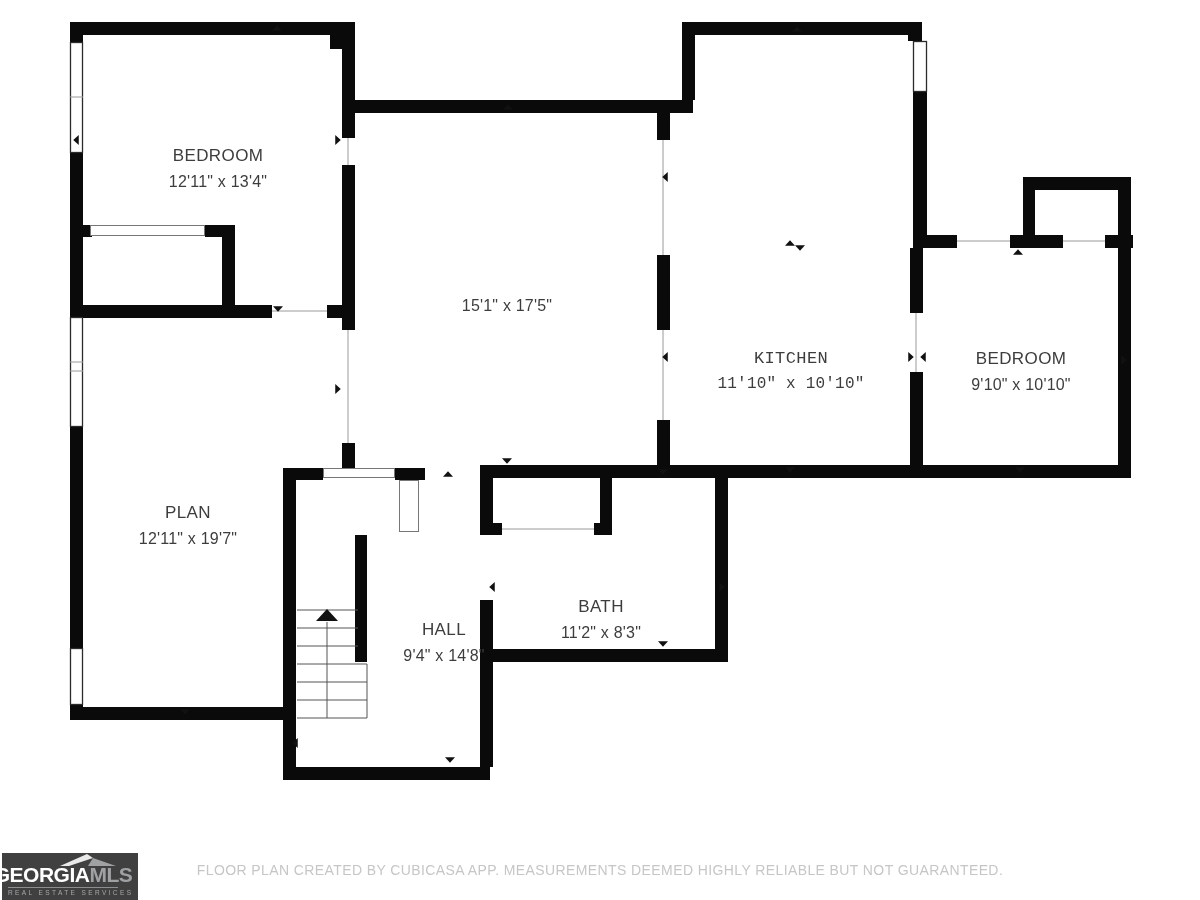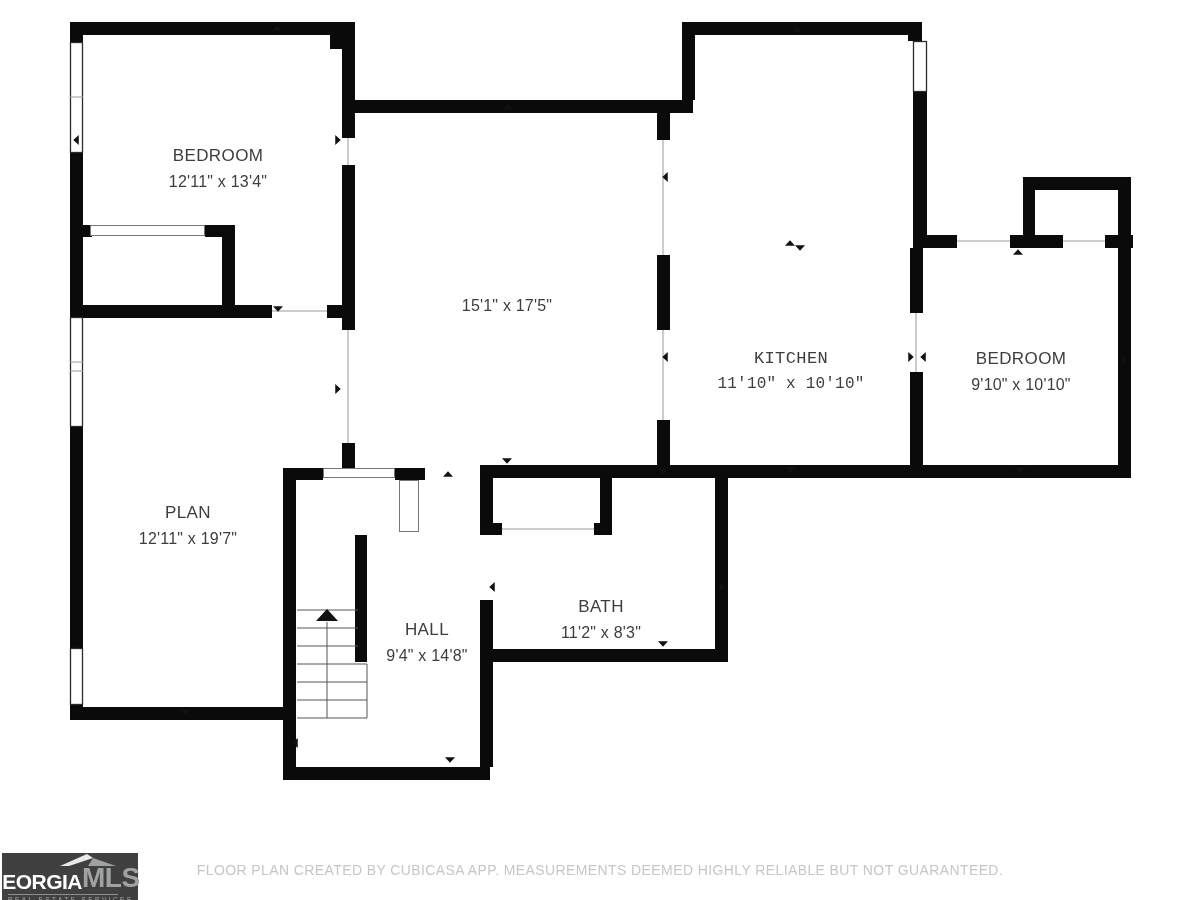--- a/index.html
+++ b/index.html
@@ -55,21 +55,21 @@
   }
   .logo-georgia{
     color:#ffffff;
     font-size:21px;
     font-weight:700;
     letter-spacing:-0.5px;
     line-height:1;
   }
   .logo-mls{
     color:#9fa1a3;
-    font-size:28px;
+    font-size:21px;
     font-weight:700;
     letter-spacing:-0.5px;
     line-height:1;
   }
   .logo-roof{
     position:absolute;
     right:2px;top:-10px;
     width:56px;height:12px;
   }
   .logo-tagline{
@@ -207,21 +207,21 @@
     <span class="rdims">11'10" x 10'10"</span>
   </div>
   <div class="room-label" style="left:1021px;top:371px;">
     <span class="rname">BEDROOM</span>
     <span class="rdims">9'10" x 10'10"</span>
   </div>
   <div class="room-label" style="left:188px;top:525px;">
     <span class="rname">PLAN</span>
     <span class="rdims">12'11" x 19'7"</span>
   </div>
-  <div class="room-label" style="left:427px;top:642px;">
+  <div class="room-label" style="left:444px;top:642px;">
     <span class="rname">HALL</span>
     <span class="rdims">9'4" x 14'8"</span>
   </div>
   <div class="room-label" style="left:601px;top:587px;margin-top:32px;">
     <span class="rname">BATH</span>
     <span class="rdims">11'2" x 8'3"</span>
   </div>
 
   <div class="footer">FLOOR PLAN CREATED BY CUBICASA APP. MEASUREMENTS DEEMED HIGHLY RELIABLE BUT NOT GUARANTEED.</div>
 

